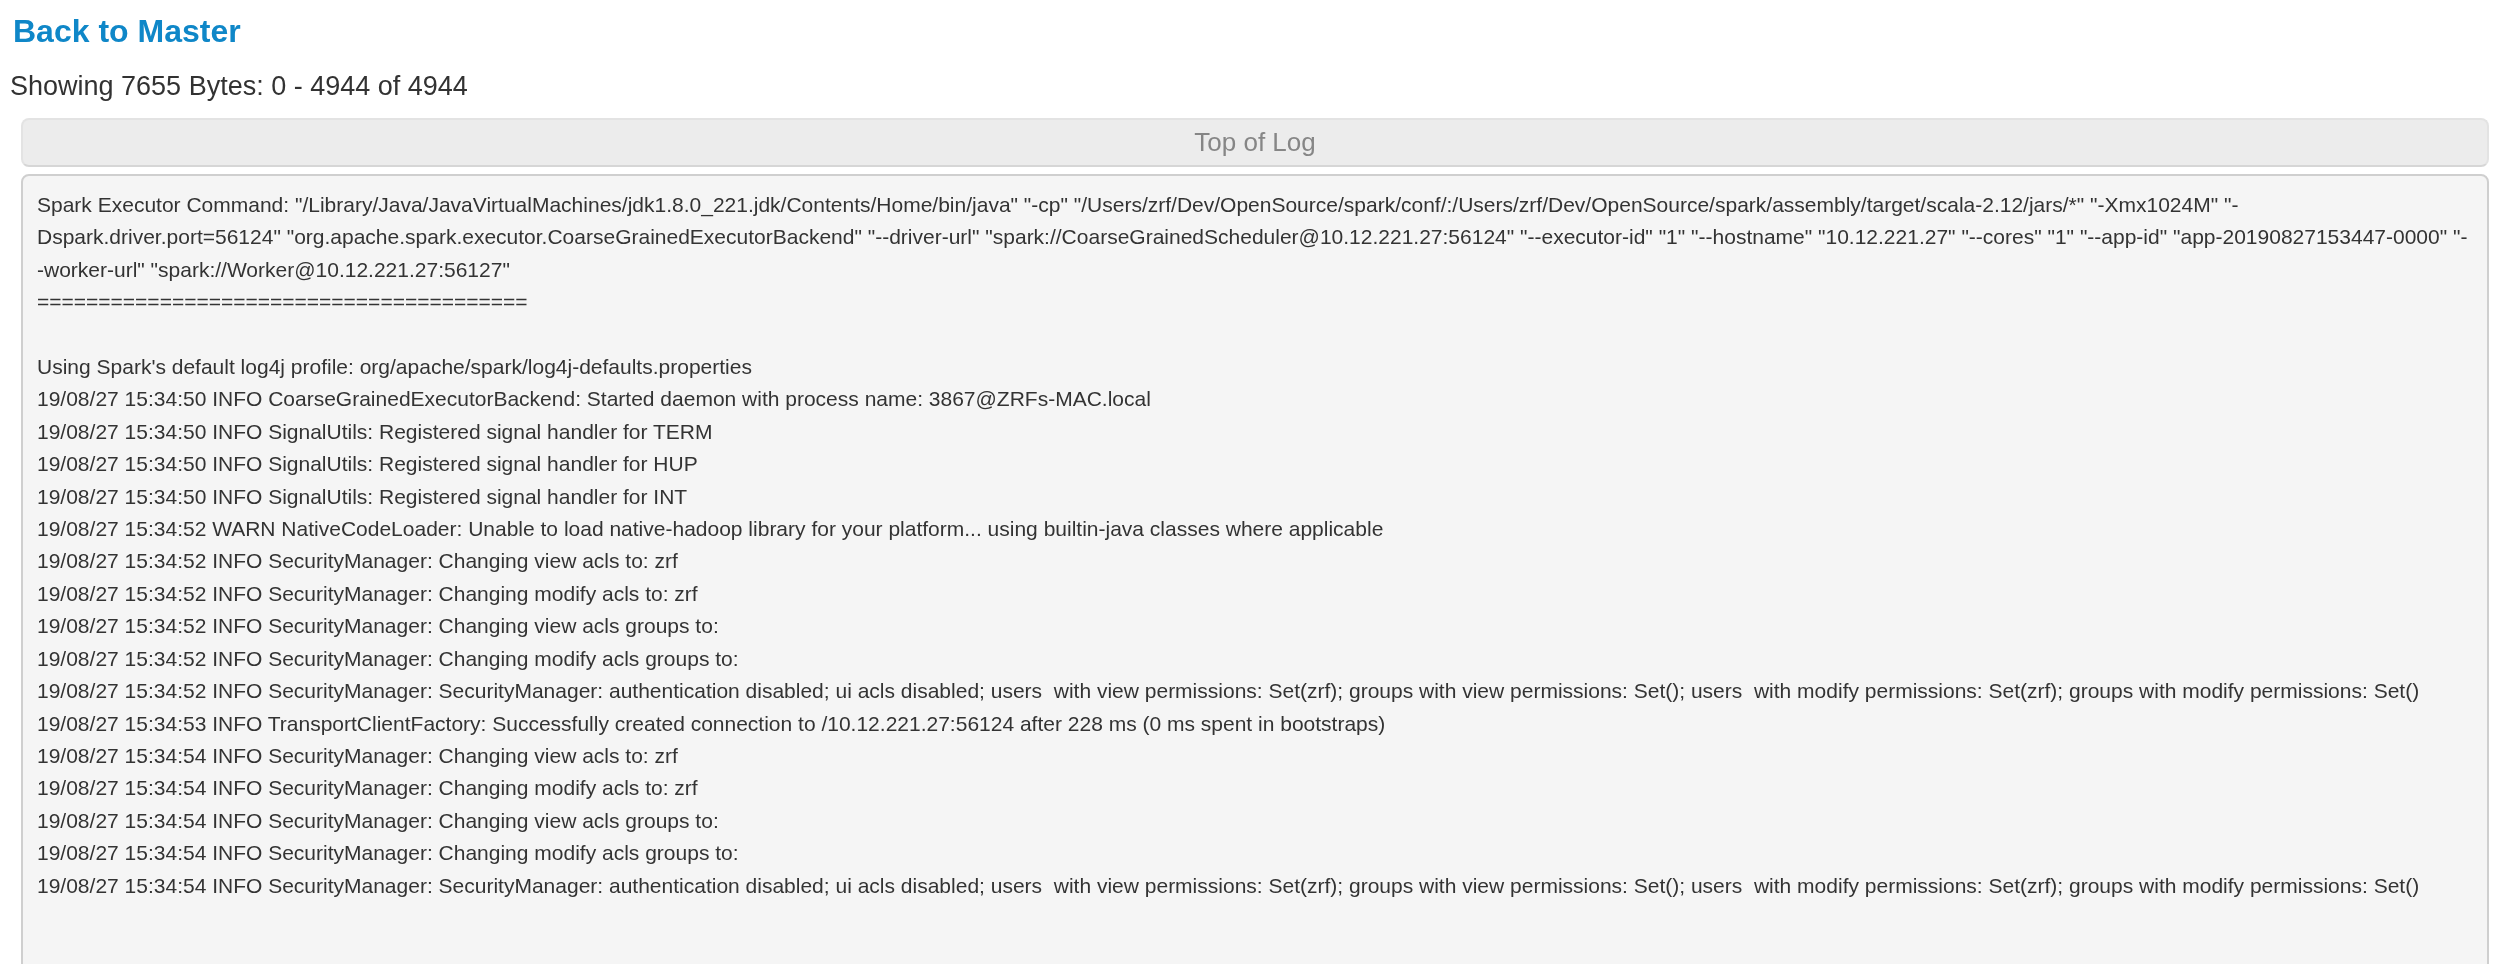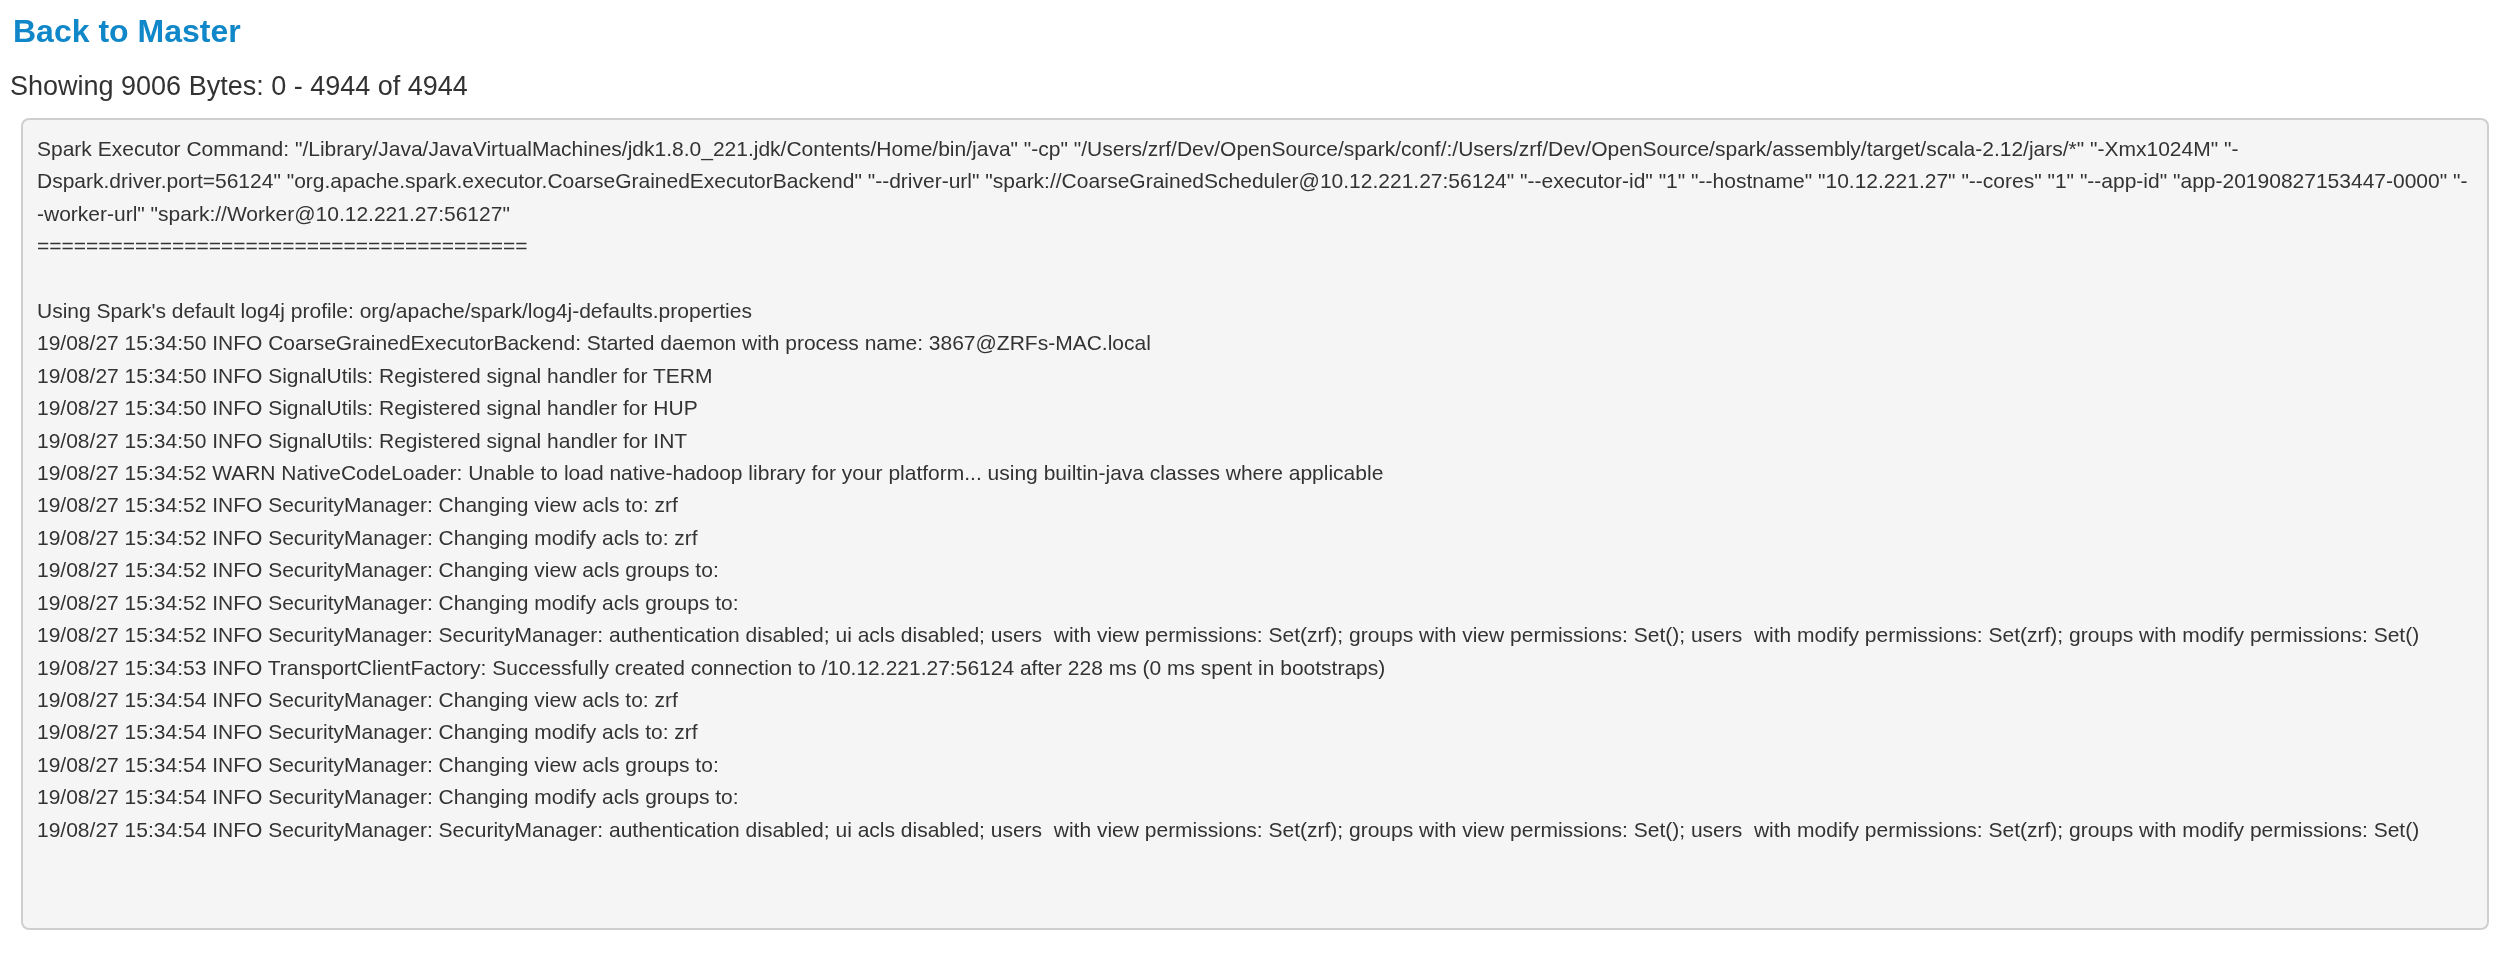--- a/index.html
+++ b/index.html
@@ -70,24 +70,25 @@
     overflow-wrap: break-word;
   }
 </style>
 </head>
 <body>
 
 <div class="page">
 
   <a class="back-link" href="#">Back to Master</a>
 
-  <div class="byte-range">Showing 9006 Bytes: 0 - 4944 of 4944</div>
+  <div class="byte-range">Showing 7655 Bytes: 0 - 4944 of 4944</div>
 
   <div class="log-wrap">
 
+    <button class="log-more-btn" type="button" disabled="">Top of Log</button>
 
     <pre class="log-pre">Spark Executor Command: "/Library/Java/JavaVirtualMachines/jdk1.8.0_221.jdk/Contents/Home/bin/java" "-cp" "/Users/zrf/Dev/OpenSource/spark/conf/:/Users/zrf/Dev/OpenSource/spark/assembly/target/scala-2.12/jars/*" "-Xmx1024M" "-Dspark.driver.port=56124" "org.apache.spark.executor.CoarseGrainedExecutorBackend" "--driver-url" "spark://CoarseGrainedScheduler@10.12.221.27:56124" "--executor-id" "1" "--hostname" "10.12.221.27" "--cores" "1" "--app-id" "app-20190827153447-0000" "--worker-url" "spark://Worker@10.12.221.27:56127"
 ========================================
 
 Using Spark's default log4j profile: org/apache/spark/log4j-defaults.properties
 19/08/27 15:34:50 INFO CoarseGrainedExecutorBackend: Started daemon with process name: 3867@ZRFs-MAC.local
 19/08/27 15:34:50 INFO SignalUtils: Registered signal handler for TERM
 19/08/27 15:34:50 INFO SignalUtils: Registered signal handler for HUP
 19/08/27 15:34:50 INFO SignalUtils: Registered signal handler for INT
 19/08/27 15:34:52 WARN NativeCodeLoader: Unable to load native-hadoop library for your platform... using builtin-java classes where applicable

